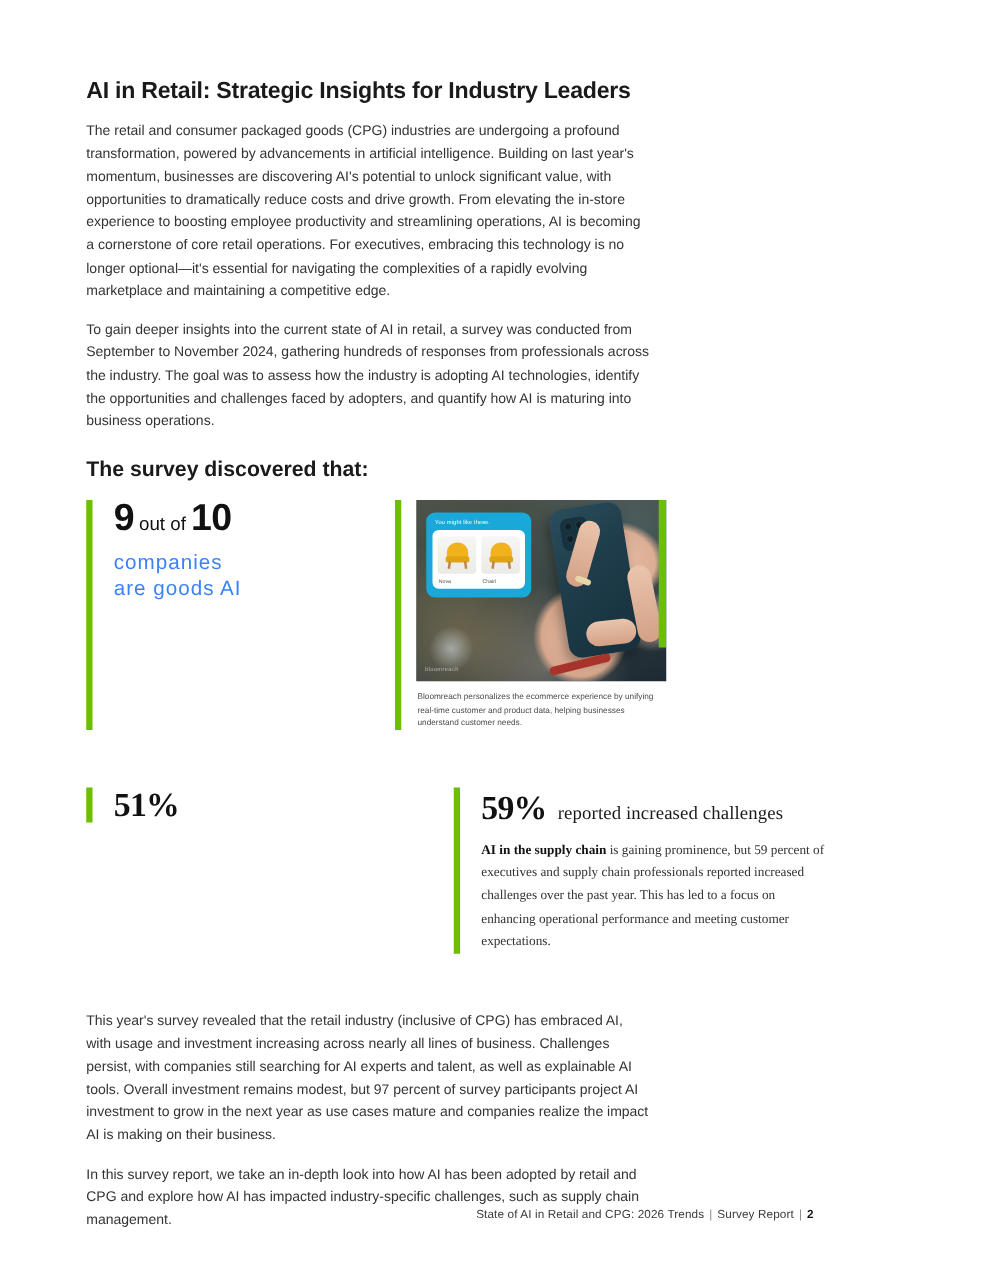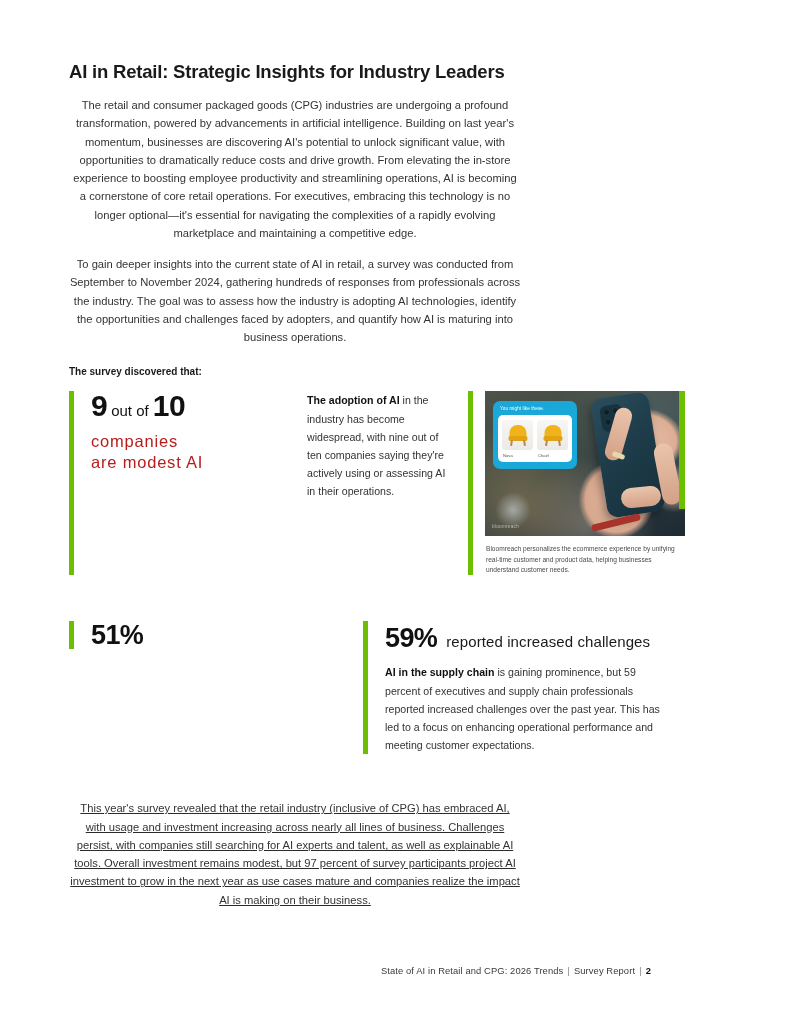--- a/index.html
+++ b/index.html
@@ -33,26 +33,25 @@
     line-height: 1.25;
   }
 
   
   .body-col { width: 452px; }
   .para {
     font-size: 11.2px;
     line-height: 1.63;
     color: #333333;
     margin: 0 0 13px 0;
-    text-align: center;
   }
   .para:last-child { margin-bottom: 0; }
 
   .lead-in {
-    font-size: 10px;
+    font-size: 17px;
     font-weight: bold;
     color: #1a1a1a;
     margin: 20px 0 12px 0;
   }
 
   
   .stat-row-1 {
     position: relative;
     margin-top: 14px;
     display: flex;
@@ -85,21 +84,21 @@
   .ratio-mid {
     font-size: 15px;
     font-weight: normal;
     color: #111111;
     padding: 0 4px;
   }
   .ratio-sub {
     font-size: 16.5px;
     line-height: 1.28;
     letter-spacing: 0.8px;
-    color: #b91c1c;
+    color: #3b82f6;
   }
 
   .cell-note {
     width: 152px;
     padding-left: 13px;
     box-sizing: border-box;
     font-size: 10.6px;
     line-height: 1.72;
     color: #333333;
   }
@@ -293,21 +292,21 @@
     color: #4a4a4a;
     width: 198px;
   }
 
   
   .stat-row-2 {
     margin-top: 46px;
     display: flex;
     align-items: flex-start;
   }
-  .stat-block { display: flex; align-items: center; }
+  .stat-block { display: flex; align-items: center; font-family: Liberation Serif, serif; }
   .stat-block-1 { width: 286px; flex: 0 0 286px; }
   .stat-gap { width: 8px; flex: 0 0 8px; }
   .stat-block-2 { width: 300px; flex: 0 0 300px; }
   .stat-body {
     padding-left: 17px;
     box-sizing: border-box;
   }
   .pct-big {
     font-size: 27px;
     font-weight: bold;
@@ -330,21 +329,21 @@
   .inline-head .pct-sub { margin-top: 12px; }
   .stat-note {
     font-size: 10.6px;
     line-height: 1.72;
     color: #333333;
     margin-top: 11px;
   }
   .stat-note b { color: #111111; }
 
   
-  .closing { margin-top: 45px; text-decoration: underline; }
+  .closing { margin-top: 45px; }
 
   
   .footer {
     position: absolute;
     right: 69px;
     bottom: 48px;
     font-size: 9.4px;
     color: #3a3a3a;
     letter-spacing: 0.1px;
     white-space: nowrap;
@@ -369,27 +368,24 @@
 
     <div class="stat-row-1">
 
       <div class="bar"></div>
       <div class="cell-big">
         <div class="ratio-line">
           <span class="ratio-num">9</span><span class="ratio-mid">out of</span><span class="ratio-num">10</span>
         </div>
         <div class="ratio-sub">
           <div>companies</div>
-          <div>are modest AI</div>
+          <div>are goods AI</div>
         </div>
       </div>
 
-      <div class="cell-note">
-        <b>The adoption of AI</b><span> in the industry has become widespread, with nine out of ten companies saying they're actively using or assessing AI in their operations.</span>
-      </div>
 
       <div class="spacer-1"></div>
 
       <div class="bar"></div>
 
       <div class="spacer-2"></div>
 
       <div class="figure">
         <div class="photo">
           <div class="photo-bg-blur"></div>
@@ -465,20 +461,21 @@
           <div class="stat-note">
             <b>AI in the supply chain</b><span> is gaining prominence, but 59 percent of executives and supply chain professionals reported increased challenges over the past year. This has led to a focus on enhancing operational performance and meeting customer expectations.</span>
           </div>
         </div>
       </div>
 
     </div>
 
     <div class="body-col closing">
       <p class="para">This year's survey revealed that the retail industry (inclusive of CPG) has embraced AI, with usage and investment increasing across nearly all lines of business. Challenges persist, with companies still searching for AI experts and talent, as well as explainable AI tools. Overall investment remains modest, but 97 percent of survey participants project AI investment to grow in the next year as use cases mature and companies realize the impact AI is making on their business.</p>
+      <p class="para">In this survey report, we take an in-depth look into how AI has been adopted by retail and CPG and explore how AI has impacted industry-specific challenges, such as supply chain management.</p>
     </div>
 
   </div>
 
   <div class="footer">
     <span>State of AI in Retail and CPG: 2026 Trends</span><span class="sep">|</span><span>Survey Report</span><span class="sep">|</span><span class="pageno">2</span>
   </div>
 </div>
 
 </body></html>

